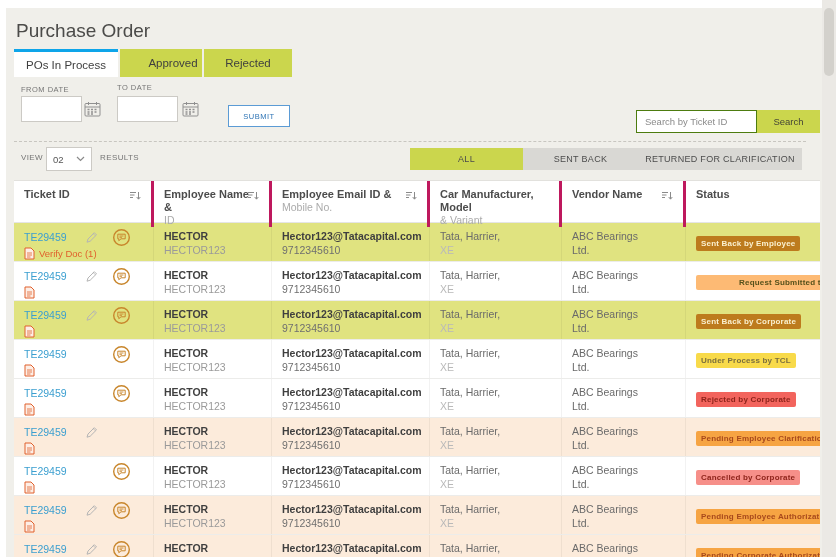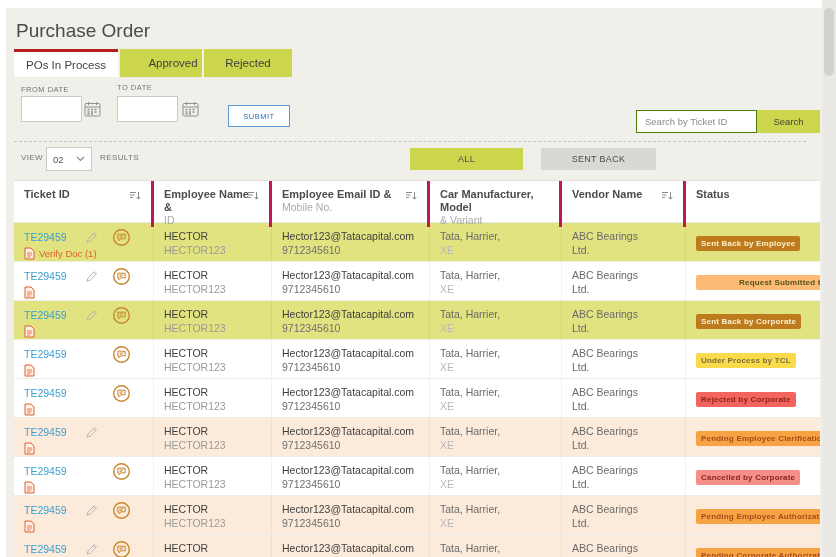--- a/index.html
+++ b/index.html
@@ -9,21 +9,21 @@
     font-family:"Liberation Sans", sans-serif; background:#ffffff;
   }
   .panel { position:absolute; left:6px; top:8px; width:816px; height:549px; background:#f0efea; }
 
   .page-title { position:absolute; left:16px; top:20px; font-size:19px; color:#4b4b49; }
 
   
   .tab-bar { position:absolute; left:14px; top:49px; height:28px; display:flex; gap:2px; }
   .tab { height:28px; display:flex; align-items:center; justify-content:center;
          font-size:11.5px; color:#3f3f3f; cursor:default; }
-  .tab.active { width:104px; background:#ffffff; border-top:3px solid #b91c1c; }
+  .tab.active { width:104px; background:#ffffff; border-top:3px solid #0ea5e9; }
   .tab.inactive { background:#cbd64d; }
   .tab.t2 { width:82px;padding-left:24px; } .tab.t3 { width:88px; }
 
   
   .flabel { position:absolute; font-size:7.5px; letter-spacing:.5px; color:#757575; }
   .lbl-from { left:21px; top:85px; } .lbl-to { left:117px; top:83px; }
   .date-input { position:absolute; top:96px; width:61px; height:26px; border:1px solid #cccac5;
                 background:#fff; font-size:10px; padding:0 4px; }
   .di-1 { left:21px; } .di-2 { left:117px; }
   .cal-btn { position:absolute; top:101px; width:17px; height:16px; background:none; border:none; cursor:pointer; }
@@ -44,21 +44,21 @@
   .dashed-divider { position:absolute; left:14px; top:141px; width:792px; height:0;
                     border-top:1px dashed #c8c6c0; }
 
   
   .view-label { position:absolute; left:21px; top:153px; font-size:8px; letter-spacing:.4px; color:#757575; }
   .view-select { position:absolute; left:46px; top:147px; width:46px; height:24px; background:#fff;
                  border:1px solid #cccac5; display:flex; align-items:center; justify-content:space-between;
                  padding:0 6px; font-size:9.5px; color:#555; cursor:pointer; }
   .results-label { position:absolute; left:100px; top:153px; font-size:8px; letter-spacing:.4px; color:#757575; }
 
-  .segments { position:absolute; left:410px; top:148px; width:396px; height:22px; display:flex; gap:18px; }
+  .segments { position:absolute; left:410px; top:148px; width:396px; height:22px; display:flex; gap:0; }
   .seg { flex:0 0 auto; display:flex; align-items:center; justify-content:center;
          font-size:9px; letter-spacing:.3px; color:#4c4c4c; border:none; font-family:inherit; cursor:pointer; }
   .seg.s1 { width:113px; background:#cbd64d; }
   .seg.s2 { width:115px; background:#d9d8d4; }
   .seg.s3 { width:164px; background:#d9d8d4; }
 
   
   .table { position:absolute; left:14px; top:180px; width:806px; height:377px;
            background:#fff; border-top:1px solid #e2e1dd; overflow:hidden; }
   .grid-cols { display:grid; grid-template-columns:140px 118px 158px 132px 124px 134px; }
@@ -67,21 +67,21 @@
   .hcell:last-child { border-right:none; }
   .h-title { font-size:11px; font-weight:700; color:#4c4c4c; line-height:13px; }
   .h-sub { font-size:10.5px; color:#ababab; line-height:13px; }
   .sort-btn { position:absolute; right:10px; top:9px; background:none; border:none; cursor:pointer; padding:0; line-height:0; }
 
   .trow { height:39px; border-bottom:1px solid #ececea; }
   .cell { padding:6px 10px 0 10px; border-right:1px solid rgba(0,0,0,0.05); overflow:hidden; }
   .cell:last-child { border-right:none; }
   .l1 { font-size:10.5px; line-height:14px; color:#6a6a6a; white-space:nowrap; }
   .l2 { font-size:10.5px; line-height:14px; color:#a3a3a3; white-space:nowrap; }
-  .c-name .l1, .c-email .l1 { font-weight:400; color:#3f3f3f; }
+  .c-name .l1, .c-email .l1 { font-weight:700; color:#3f3f3f; }
   .c-name .l2 { color:#9a9a9a; }
   .c-email .l2 { color:#6f6f6f; }
   .c-car .l2 { color:#b9b9b9; }
   .c-vendor .l2 { color:#6a6a6a; }
 
   .ticket-line { display:flex; align-items:center; height:16px; }
   .ticket-link { font-size:10.5px; color:#3b9fd0; text-decoration:none; width:58px; flex:0 0 58px; }
   .icon-slot { line-height:0; }
   .edit-slot { margin-left:2px; flex:0 0 18px; }
   .chat-slot { margin-left:10px; flex:0 0 20px; }
@@ -145,20 +145,21 @@
       <svg width="9" height="6" viewBox="0 0 9 6" fill="none">
           <path d="M1 1l3.5 3.5L8 1" stroke="#8a8a8a" stroke-width="1.2"></path>
         </svg>
     </span>
   </div>
   <div class="results-label">RESULTS</div>
 
   <div class="segments">
     <button class="seg s1">ALL</button>
     <button class="seg s2">SENT BACK</button>
+    <button class="seg s3">RETURNED FOR CLARIFICATION</button>
   </div>
 
   <div class="table">
     <div class="thead grid-cols">
       <div class="hcell">
         <div class="h-title">Ticket ID</div>
         <div class="h-sub"></div>
         <button class="sort-btn">
           <svg width="12" height="12" viewBox="0 0 12 12" fill="none" stroke="#8a8a8a">
             <path d="M1 2.5h6M1 5h4.5M1 7.5h3" stroke-width="1"></path>

